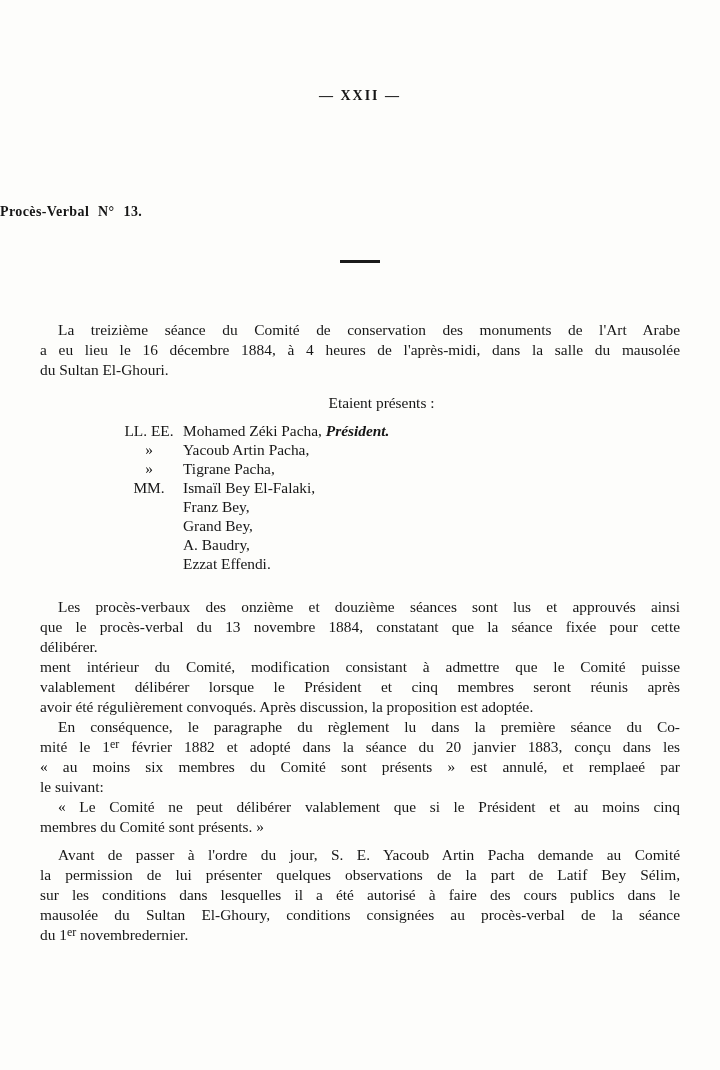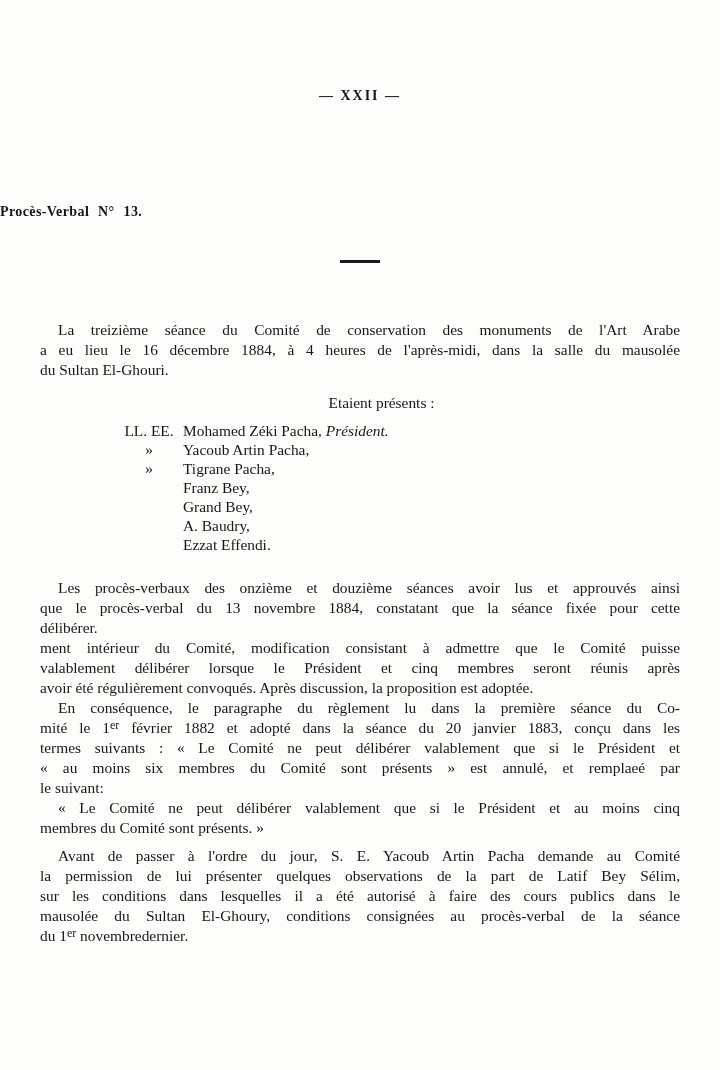--- a/index.html
+++ b/index.html
@@ -58,21 +58,21 @@
   .att-row { display: flex; line-height: 19px; height: 19px; }
   .att-prefix {
     flex: 0 0 52px;
     text-align: center;
     white-space: nowrap;
   }
   .att-name { margin-left: 8px; white-space: nowrap; }
   .paragraphs { margin-top: 24px; }
   .para { margin: 0; }
   .paragraphs .para:last-child { margin-top: 8px; } 
-  .it { font-style: italic; font-weight: normal; }
+  .it { font-style: italic; font-weight: bold; }
   sup.sup {
     font-size: 12px;
     line-height: 0;
     vertical-align: 4px;
   }
 </style>
 </head>
 <body>
 
 <div class="page">
@@ -93,51 +93,54 @@
         </div>
         <div class="att-row">
           <span class="att-prefix">»</span>
           <span class="att-name">Yacoub Artin Pacha,</span>
         </div>
         <div class="att-row">
           <span class="att-prefix">»</span>
           <span class="att-name">Tigrane Pacha,</span>
         </div>
         <div class="att-row">
+          <span class="att-prefix">MM.</span>
+          <span class="att-name">Ismaïl Bey El-Falaki,</span>
+        </div>
+        <div class="att-row">
           <span class="att-prefix"></span>
           <span class="att-name">Franz Bey,</span>
         </div>
         <div class="att-row">
           <span class="att-prefix"></span>
           <span class="att-name">Grand Bey,</span>
         </div>
         <div class="att-row">
           <span class="att-prefix"></span>
           <span class="att-name">A. Baudry,</span>
         </div>
         <div class="att-row">
           <span class="att-prefix"></span>
           <span class="att-name">Ezzat Effendi.</span>
         </div>
       </div>
     <div class="paragraphs" id="body-paragraphs">
         <div class="para">
-          <div class="pline indent">Les procès-verbaux des onzième et douzième séances avoir lus et approuvés ainsi</div>
+          <div class="pline indent">Les procès-verbaux des onzième et douzième séances sont lus et approuvés ainsi</div>
           <div class="pline">que le procès-verbal du 13 novembre 1884, constatant que la séance fixée pour cette</div>
           <div class="pline last">délibérer.</div>
         </div>
         <div class="para">
           <div class="pline">ment intérieur du Comité, modification consistant à admettre que le Comité puisse</div>
           <div class="pline">valablement délibérer lorsque le Président et cinq membres seront réunis après</div>
           <div class="pline last">avoir été régulièrement convoqués. Après discussion, la proposition est adoptée.</div>
         </div>
         <div class="para">
           <div class="pline indent">En conséquence, le paragraphe du règlement lu dans la première séance du Co-</div>
           <div class="pline">mité le 1<sup class="sup">er</sup> février 1882 et adopté dans la séance du 20 janvier 1883, conçu dans les</div>
-          <div class="pline">termes suivants : « Le Comité ne peut délibérer valablement que si le Président et</div>
           <div class="pline">« au moins six membres du Comité sont présents » est annulé, et remplaeé par</div>
           <div class="pline last">le suivant:</div>
         </div>
         <div class="para">
           <div class="pline indent">« Le Comité ne peut délibérer valablement que si le Président et au moins cinq</div>
           <div class="pline last">membres du Comité sont présents. »</div>
         </div>
         <div class="para">
           <div class="pline indent">Avant de passer à l'ordre du jour, S. E. Yacoub Artin Pacha demande au Comité</div>
           <div class="pline">la permission de lui présenter quelques observations de la part de Latif Bey Sélim,</div>

